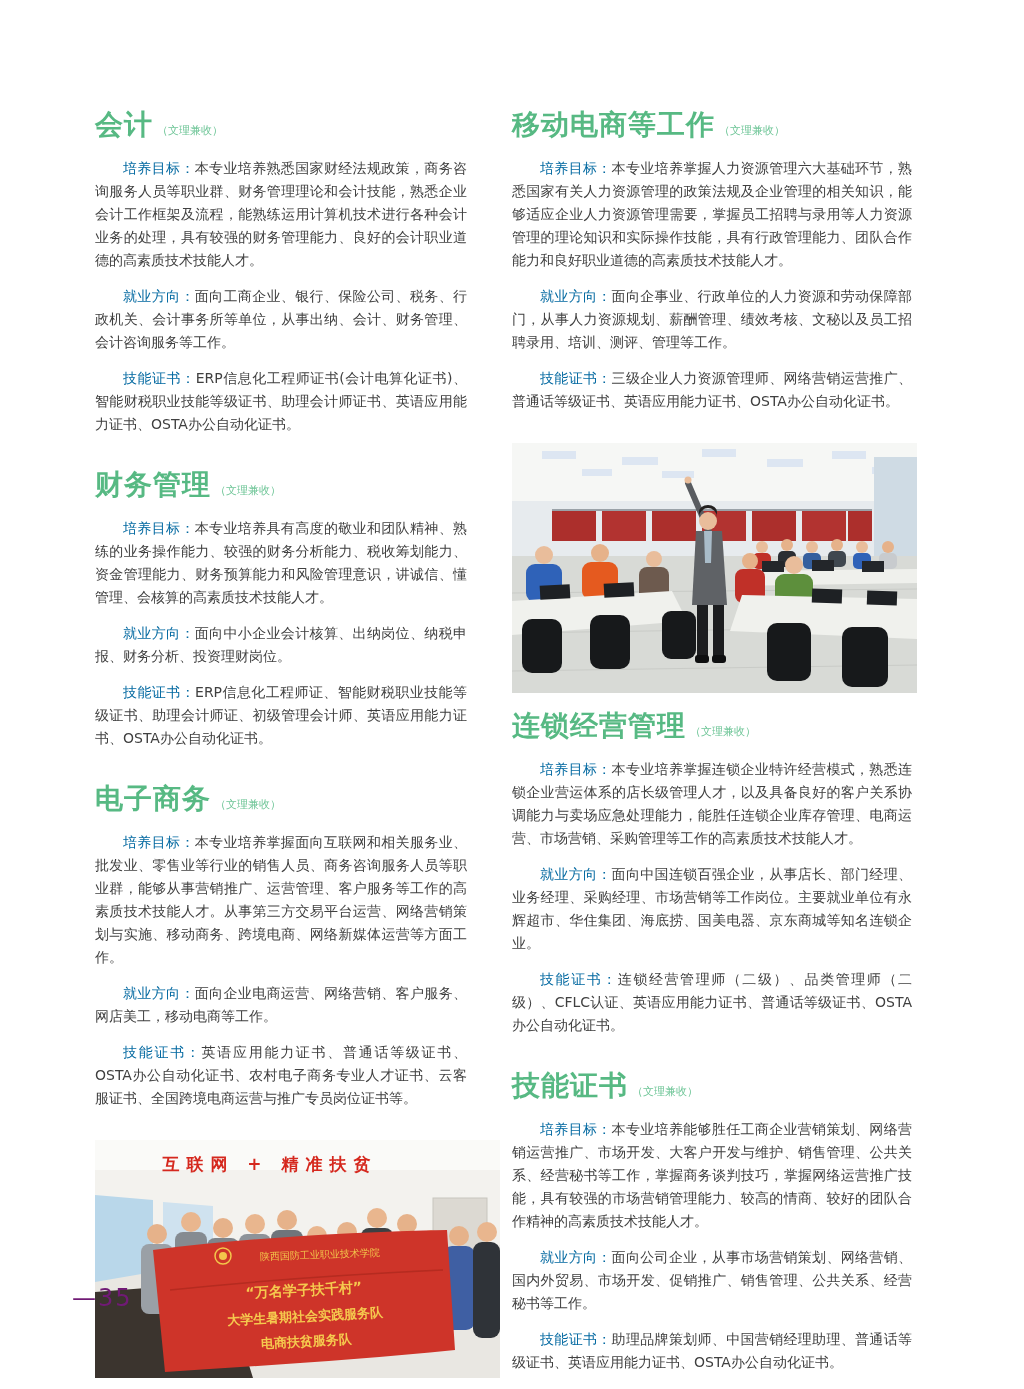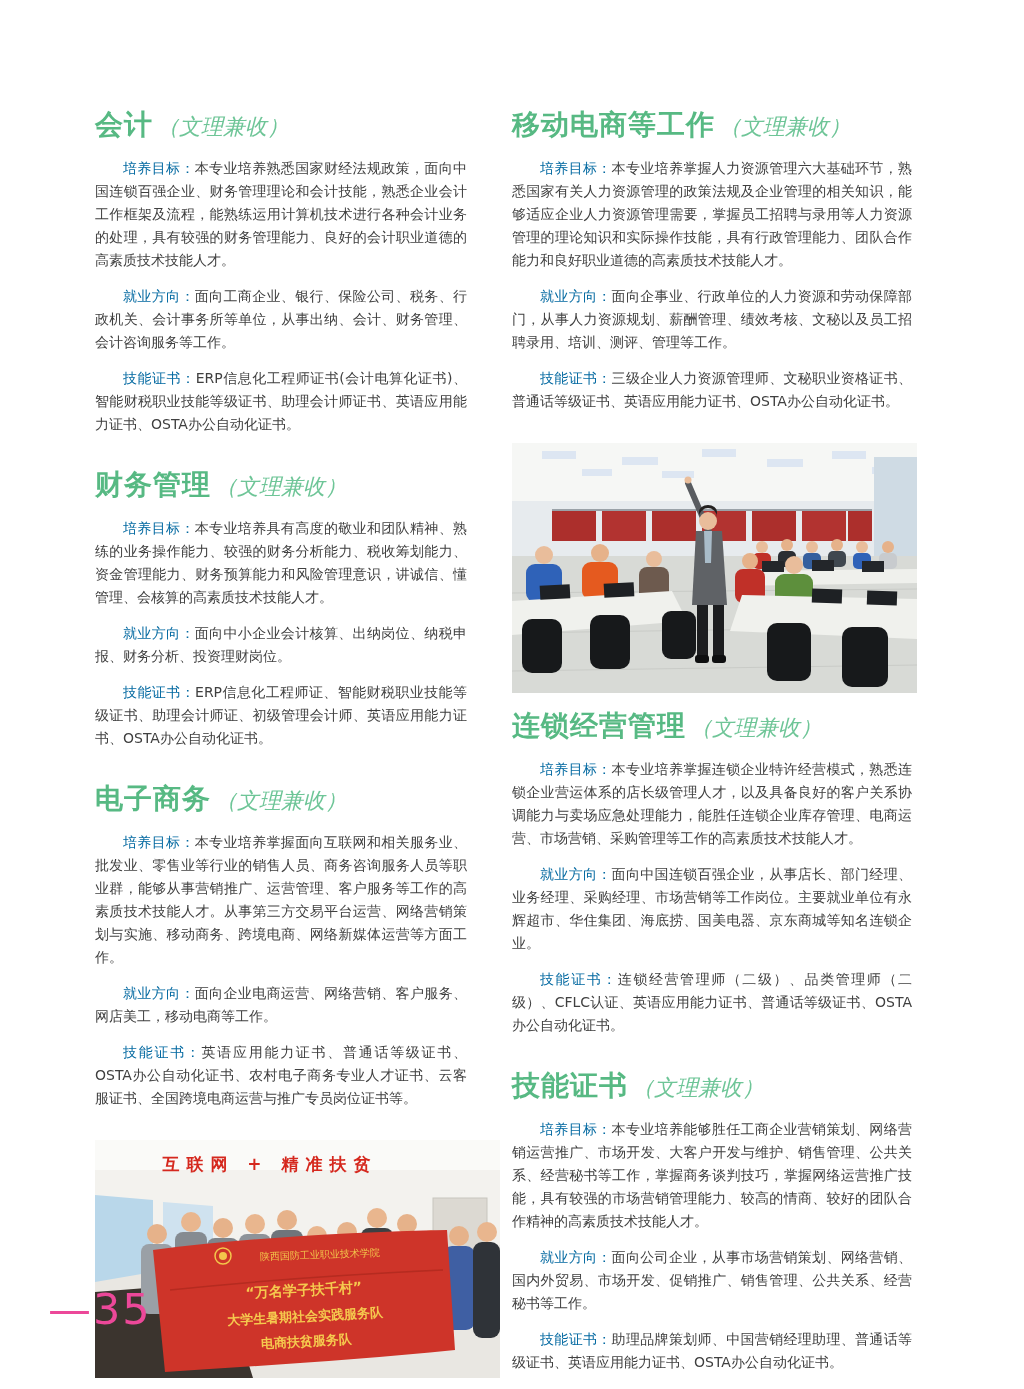--- a/index.html
+++ b/index.html
@@ -4,39 +4,39 @@
 <style>
   html,body{margin:0;padding:0;background:#ffffff;}
   body{font-family:"DejaVu Sans","Liberation Sans",sans-serif;}
   .page{position:relative;width:1024px;height:1389px;background:#ffffff;overflow:hidden;}
   .col{position:absolute;top:100px;}
   .col-left{left:95px;width:372px;}
   .col-right{left:512px;width:400px;}
   .section{margin-bottom:30px;}
   .title-row{display:flex;align-items:baseline;margin:6px 0 10px 0;}
   .sec-title{color:#57b983;font-size:28px;font-weight:bold;letter-spacing:1px;}
-  .sec-suffix{color:#6ec597;font-size:22px;font-weight:normal;margin-left:4px;font-style:italic;}
+  .sec-suffix{color:#6ec597;font-size:11px;font-weight:normal;margin-left:4px;}
   .para{font-size:14px;color:#404040;line-height:23px;text-indent:2em;margin:13px 0;text-align:justify;}
   .lbl{color:#0369a1;}
   .photo{display:block;margin-top:16px;}
-  .pagenum{position:absolute;left:48px;top:1284px;color:#ec4899;font-size:43px;letter-spacing:2px;}
+  .pagenum{position:absolute;left:72px;top:1284px;color:#701a75;font-size:24px;letter-spacing:2px;}
 </style>
 </head>
 <body>
 
 <div class="page">
 
   <div class="col col-left">
 
     <div class="section">
       <div class="title-row">
         <span class="sec-title">会计</span>
         <span class="sec-suffix">（文理兼收）</span>
       </div>
-      <p class="para"><span class="lbl">培养目标：</span><span>本专业培养熟悉国家财经法规政策，面向中国连锁百强企业、财务管理理论和会计技能，熟悉企业会计工作框架及流程，能熟练运用计算机技术进行各种会计业务的处理，具有较强的财务管理能力、良好的会计职业道德的高素质技术技能人才。</span></p>
+      <p class="para"><span class="lbl">培养目标：</span><span>本专业培养熟悉国家财经法规政策，商务咨询服务人员等职业群、财务管理理论和会计技能，熟悉企业会计工作框架及流程，能熟练运用计算机技术进行各种会计业务的处理，具有较强的财务管理能力、良好的会计职业道德的高素质技术技能人才。</span></p>
       <p class="para"><span class="lbl">就业方向：</span><span>面向工商企业、银行、保险公司、税务、行政机关、会计事务所等单位，从事出纳、会计、财务管理、会计咨询服务等工作。</span></p>
       <p class="para"><span class="lbl">技能证书：</span><span>ERP信息化工程师证书(会计电算化证书)、智能财税职业技能等级证书、助理会计师证书、英语应用能力证书、OSTA办公自动化证书。</span></p>
     </div>
 
     <div class="section">
       <div class="title-row">
         <span class="sec-title">财务管理</span>
         <span class="sec-suffix">（文理兼收）</span>
       </div>
       <p class="para"><span class="lbl">培养目标：</span><span>本专业培养具有高度的敬业和团队精神、熟练的业务操作能力、较强的财务分析能力、税收筹划能力、资金管理能力、财务预算能力和风险管理意识，讲诚信、懂管理、会核算的高素质技术技能人才。</span></p>
@@ -130,21 +130,21 @@
 
   <div class="col col-right">
 
     <div class="section">
       <div class="title-row">
         <span class="sec-title">移动电商等工作</span>
         <span class="sec-suffix">（文理兼收）</span>
       </div>
       <p class="para"><span class="lbl">培养目标：</span><span>本专业培养掌握人力资源管理六大基础环节，熟悉国家有关人力资源管理的政策法规及企业管理的相关知识，能够适应企业人力资源管理需要，掌握员工招聘与录用等人力资源管理的理论知识和实际操作技能，具有行政管理能力、团队合作能力和良好职业道德的高素质技术技能人才。</span></p>
       <p class="para"><span class="lbl">就业方向：</span><span>面向企事业、行政单位的人力资源和劳动保障部门，从事人力资源规划、薪酬管理、绩效考核、文秘以及员工招聘录用、培训、测评、管理等工作。</span></p>
-      <p class="para"><span class="lbl">技能证书：</span><span>三级企业人力资源管理师、文秘职业资格证书、普通话等级证书、英语应用能力证书、OSTA办公自动化证书。</span></p>
+      <p class="para"><span class="lbl">技能证书：</span><span>三级企业人力资源管理师、网络营销运营推广、普通话等级证书、英语应用能力证书、OSTA办公自动化证书。</span></p>
     </div>
 
     <svg class="photo" width="405" height="250" viewBox="0 0 405 250" style="margin-bottom:14px;">
       <rect width="405" height="250" fill="#eef0ee"></rect>
       <rect width="405" height="58" fill="#f6f7f5"></rect>
       <g fill="#dde6f2">
         <rect x="30" y="8" width="34" height="8"></rect>
           <rect x="110" y="14" width="36" height="8"></rect>
           <rect x="190" y="6" width="34" height="8"></rect>
           <rect x="255" y="16" width="36" height="8"></rect>

